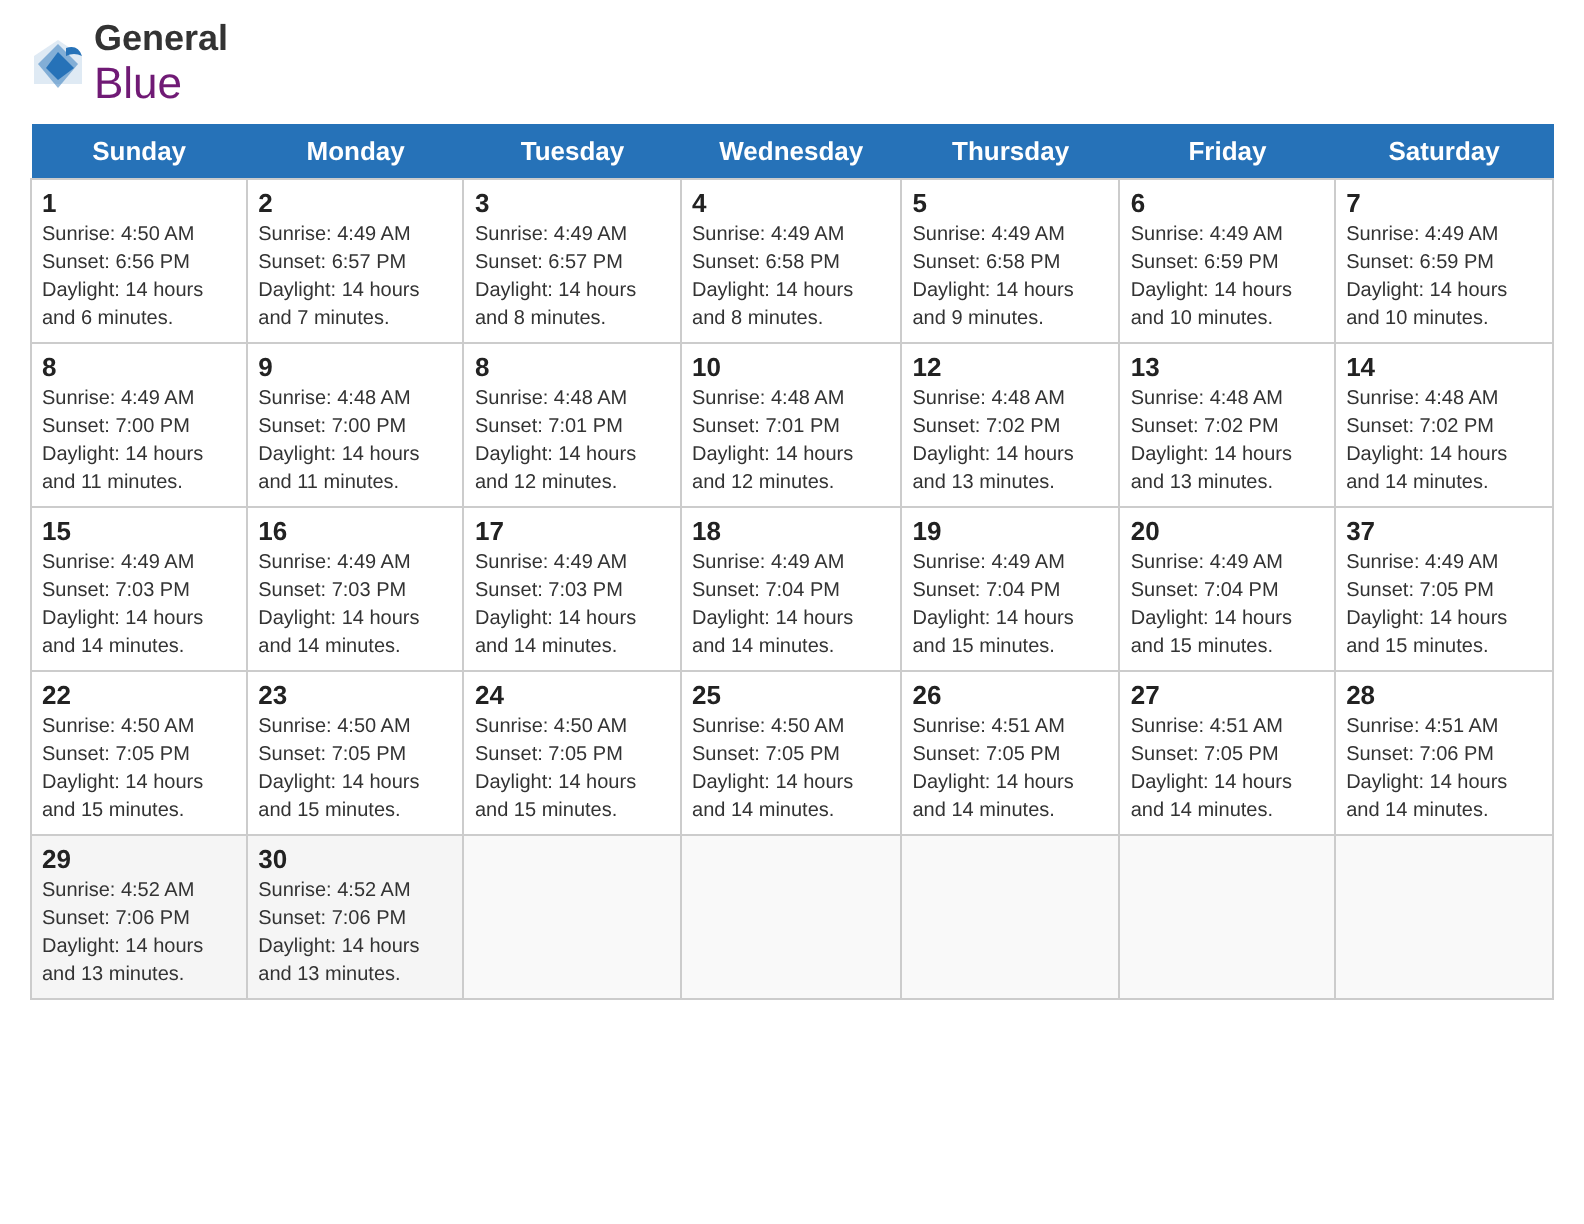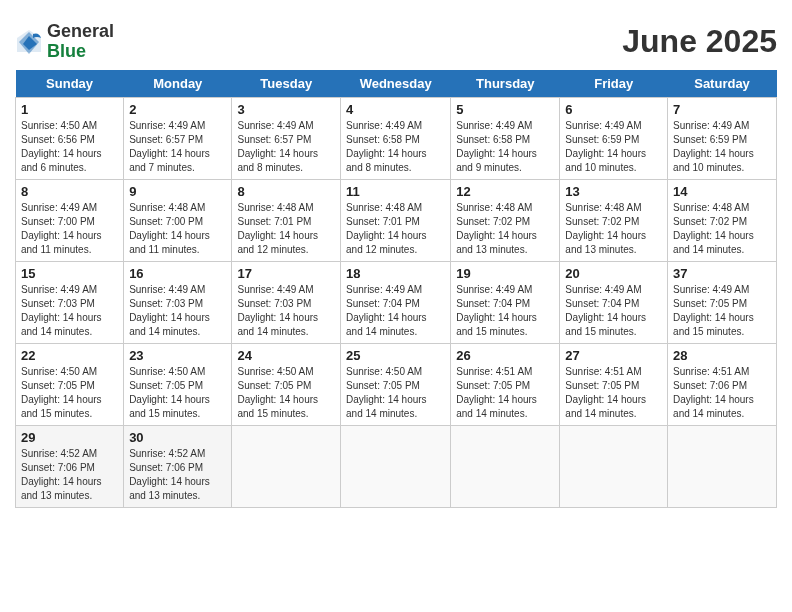--- a/index.html
+++ b/index.html
@@ -12,42 +12,41 @@
     }
     .page {
       width: 792px;
       min-height: 612px;
       background: #fff;
       padding: 10px 15px 15px 15px;
     }
     .header {
       display: flex;
       justify-content: space-between;
-      align-items: center;
+      align-items: flex-end;
       margin-bottom: 8px;
-      margin-top: 12px;
     }
     .logo {
       display: flex;
       align-items: center;
     }
     .logo-text {
       display: flex;
       flex-direction: column;
       line-height: 1.1;
     }
     .logo-general {
       font-size: 18px;
       font-weight: bold;
       color: #333;
     }
     .logo-blue {
-      font-size: 18px;
-      font-weight: bold;
-      color: #15803d;
+      font-size: 22px;
+      font-weight: normal;
+      color: #701a75;
     }
     .logo-icon {
       width: 28px;
       height: 28px;
       margin-right: 4px;
     }
     .title-block {
       text-align: right;
     }
     .month-year {
@@ -114,21 +113,20 @@
         <polygon points="14,4 24,14 14,26 4,14" fill="#2672b8" opacity="0.5"></polygon>
         <polygon points="14,8 22,16 14,22 8,16" fill="#2672b8"></polygon>
         <path d="M18 6 Q24 4 26 10 Q22 8 18 10 Z" fill="#2672b8"></path>
       </svg>
       <div class="logo-text">
         <span class="logo-general">General</span>
         <span class="logo-blue">Blue</span>
       </div>
     </div>
     <div class="title-block">
-      <div class="month-year">June 2025</div>
     </div>
   </div>
 
   <table class="calendar">
     <thead>
       <tr>
         <th>Sunday</th>
         <th>Monday</th>
         <th>Tuesday</th>
         <th>Wednesday</th>
@@ -175,21 +173,21 @@
           </td>
           <td>
             <span class="day-num">9</span>
             <div class="day-info"><span>Sunrise: 4:48 AM</span><br><span>Sunset: 7:00 PM</span><br><span>Daylight: 14 hours and 11 minutes.</span></div>
           </td>
           <td>
             <span class="day-num">8</span>
             <div class="day-info"><span>Sunrise: 4:48 AM</span><br><span>Sunset: 7:01 PM</span><br><span>Daylight: 14 hours and 12 minutes.</span></div>
           </td>
           <td>
-            <span class="day-num">11</span>
+            <span class="day-num">10</span>
             <div class="day-info"><span>Sunrise: 4:48 AM</span><br><span>Sunset: 7:01 PM</span><br><span>Daylight: 14 hours and 12 minutes.</span></div>
           </td>
           <td>
             <span class="day-num">12</span>
             <div class="day-info"><span>Sunrise: 4:48 AM</span><br><span>Sunset: 7:02 PM</span><br><span>Daylight: 14 hours and 13 minutes.</span></div>
           </td>
           <td>
             <span class="day-num">13</span>
             <div class="day-info"><span>Sunrise: 4:48 AM</span><br><span>Sunset: 7:02 PM</span><br><span>Daylight: 14 hours and 13 minutes.</span></div>
           </td>

